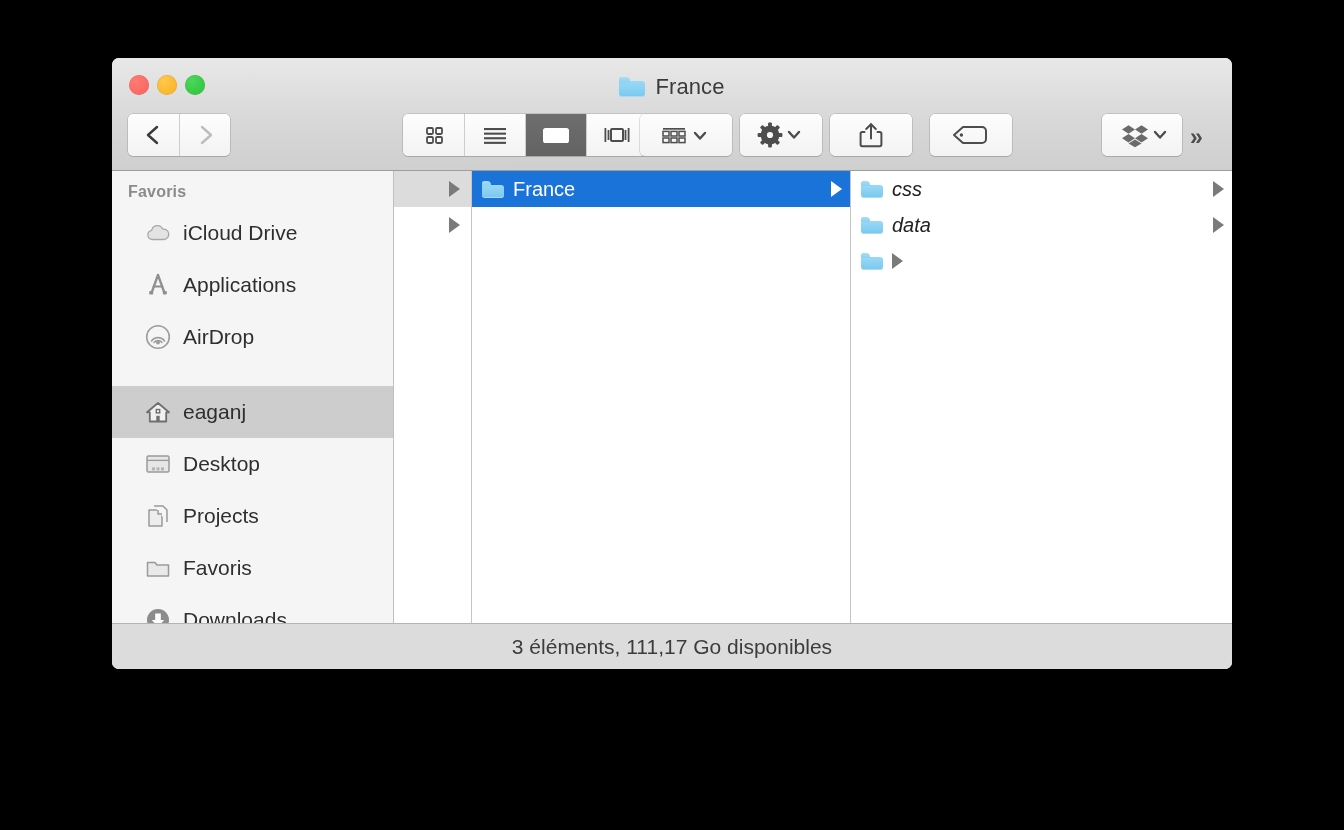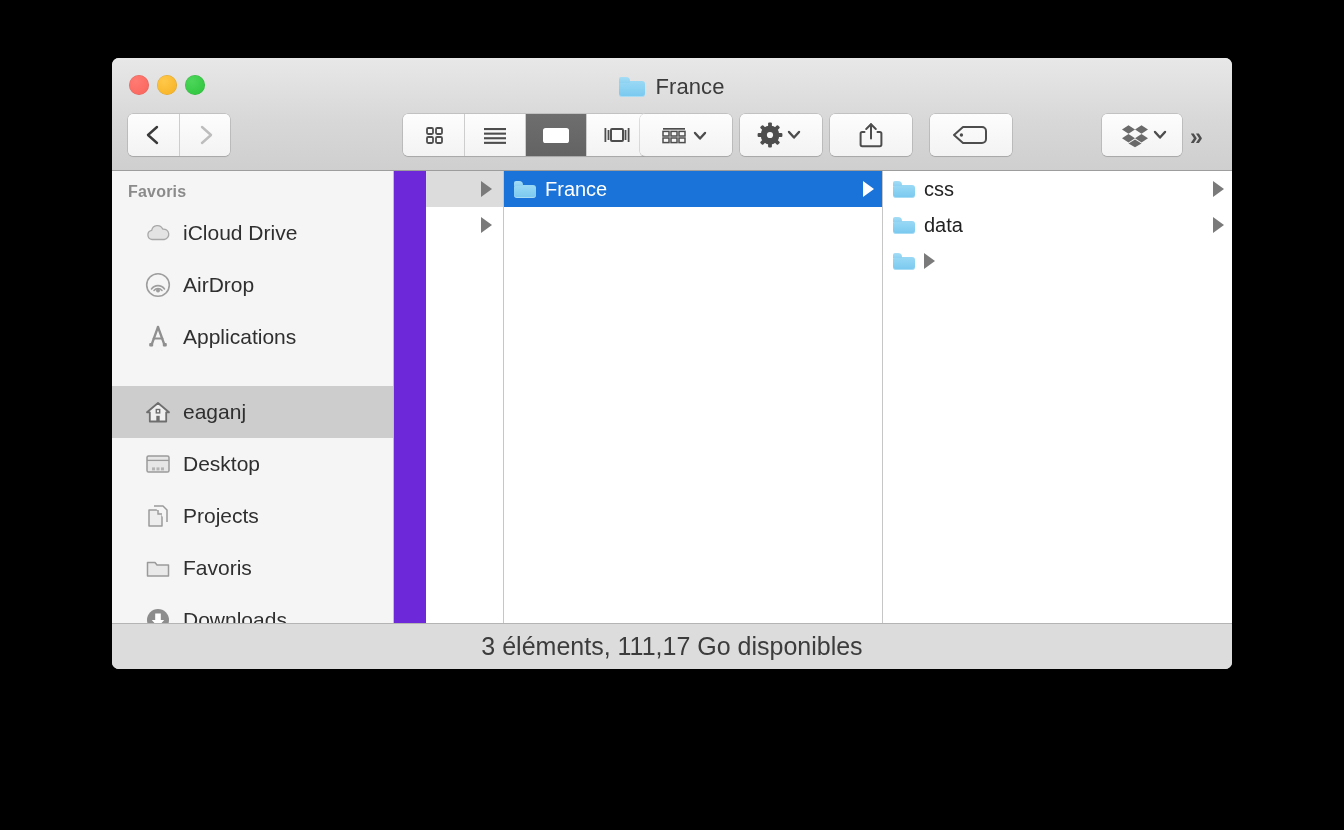--- a/index.html
+++ b/index.html
@@ -145,22 +145,21 @@
     font-weight: bold;
   }
 
   .ic { display: block; }
 
   
   .window-body {
     flex: 1 1 auto;
     display: flex;
     min-height: 0;
-    background: #6d28d9;
-    gap: 32px;
+    background: #ec4899;
   }
 
   
   .sidebar {
     width: 281px;
     flex: 0 0 281px;
     background: #f5f5f5;
     border-right: 1px solid #c0c0c0;
     overflow: hidden;
     position: relative;
@@ -200,21 +199,21 @@
     background: #fff;
   }
   .col {
     border-right: 1px solid #c6c6c6;
     overflow: hidden;
     position: relative;
     background: #fff;
   }
   .col-narrow { width: 77px; flex: 0 0 77px; }
   .col-mid    { width: 378px; flex: 0 0 378px; }
-  .col-last   { flex: 1 1 auto; border-right: none; }
+  .col-last   { flex: 1 1 auto; border-right: none; font-style: italic; }
 
   .row {
     height: 36px;
     display: flex;
     align-items: center;
     gap: 9px;
     padding: 0 8px 0 10px;
     font-size: 20px;
     color: #222;
     cursor: default;
@@ -235,21 +234,21 @@
 
   
   .statusbar {
     flex: 0 0 auto;
     height: 45px;
     background: #dcdcdc;
     border-top: 1px solid #b4b4b4;
     display: flex;
     align-items: center;
     justify-content: center;
-    font-size: 25px;
+    font-size: 21px;
     color: #3c3c3c;
   }
 </style>
 </head>
 <body>
 
 <div id="finder-window">
 
   <div class="titlebar-area">
 
@@ -398,40 +397,40 @@
           <svg width="26" height="20" viewBox="0 0 26 20">
             <path d="M7 16.5 a4.6 4.6 0 0 1 -.3 -9.1 a5.8 5.8 0 0 1 11 -1.3 a4.2 4.2 0 0 1 1.6 10.4 Z" fill="#e3e3e3" stroke="#a8a8a8" stroke-width="1.3" stroke-linejoin="round"></path>
           </svg>
         </span>
         <span class="sb-label">iCloud Drive</span>
       </div>
 
       <div class="sb-item">
         <span class="sb-ico">
           <svg width="26" height="26" viewBox="0 0 26 26">
-            <circle cx="13" cy="13" r="11.3" fill="none" stroke="#9e9e9e" stroke-width="1.6"></circle>
-            <path d="M6.5 17 a8 8 0 0 1 13 0" fill="none" stroke="#9e9e9e" stroke-width="1.6" stroke-linecap="round"></path>
-            <path d="M9 18.4 a5.2 5.2 0 0 1 8 0" fill="none" stroke="#9e9e9e" stroke-width="1.6" stroke-linecap="round"></path>
-            <circle cx="13" cy="18.6" r="2" fill="#9e9e9e"></circle>
-          </svg>
-        </span>
-        <span class="sb-label">AirDrop</span>
-      </div>
-
-      <div class="sb-item">
-        <span class="sb-ico">
-          <svg width="26" height="26" viewBox="0 0 26 26">
             <path d="M13 3 L19.5 21" fill="none" stroke="#8f8f8f" stroke-width="2.3" stroke-linecap="round"></path>
             <path d="M13 3 L6.5 21" fill="none" stroke="#8f8f8f" stroke-width="2.3" stroke-linecap="round"></path>
             <path d="M8.6 14.5 H17.4" fill="none" stroke="#8f8f8f" stroke-width="2" stroke-linecap="round"></path>
             <rect x="4.2" y="19" width="4" height="3.6" rx="1" fill="#8f8f8f"></rect>
             <rect x="17.8" y="19" width="4" height="3.6" rx="1" fill="#8f8f8f"></rect>
           </svg>
         </span>
         <span class="sb-label">Applications</span>
+      </div>
+
+      <div class="sb-item">
+        <span class="sb-ico">
+          <svg width="26" height="26" viewBox="0 0 26 26">
+            <circle cx="13" cy="13" r="11.3" fill="none" stroke="#9e9e9e" stroke-width="1.6"></circle>
+            <path d="M6.5 17 a8 8 0 0 1 13 0" fill="none" stroke="#9e9e9e" stroke-width="1.6" stroke-linecap="round"></path>
+            <path d="M9 18.4 a5.2 5.2 0 0 1 8 0" fill="none" stroke="#9e9e9e" stroke-width="1.6" stroke-linecap="round"></path>
+            <circle cx="13" cy="18.6" r="2" fill="#9e9e9e"></circle>
+          </svg>
+        </span>
+        <span class="sb-label">AirDrop</span>
       </div>
 
       <div class="sb-item selected">
         <span class="sb-ico">
           <svg width="26" height="24" viewBox="0 0 26 24">
             <path d="M13 3 L24 12.3 H21.2 V21.5 H4.8 V12.3 H2 Z" fill="#f0f0f0" stroke="#6e6e6e" stroke-width="1.8" stroke-linejoin="round"></path>
             <rect x="11.3" y="9.5" width="3.4" height="3.4" fill="none" stroke="#6e6e6e" stroke-width="1.4"></rect>
             <rect x="11.3" y="15.8" width="3.4" height="5.7" fill="#6e6e6e"></rect>
           </svg>
         </span>

